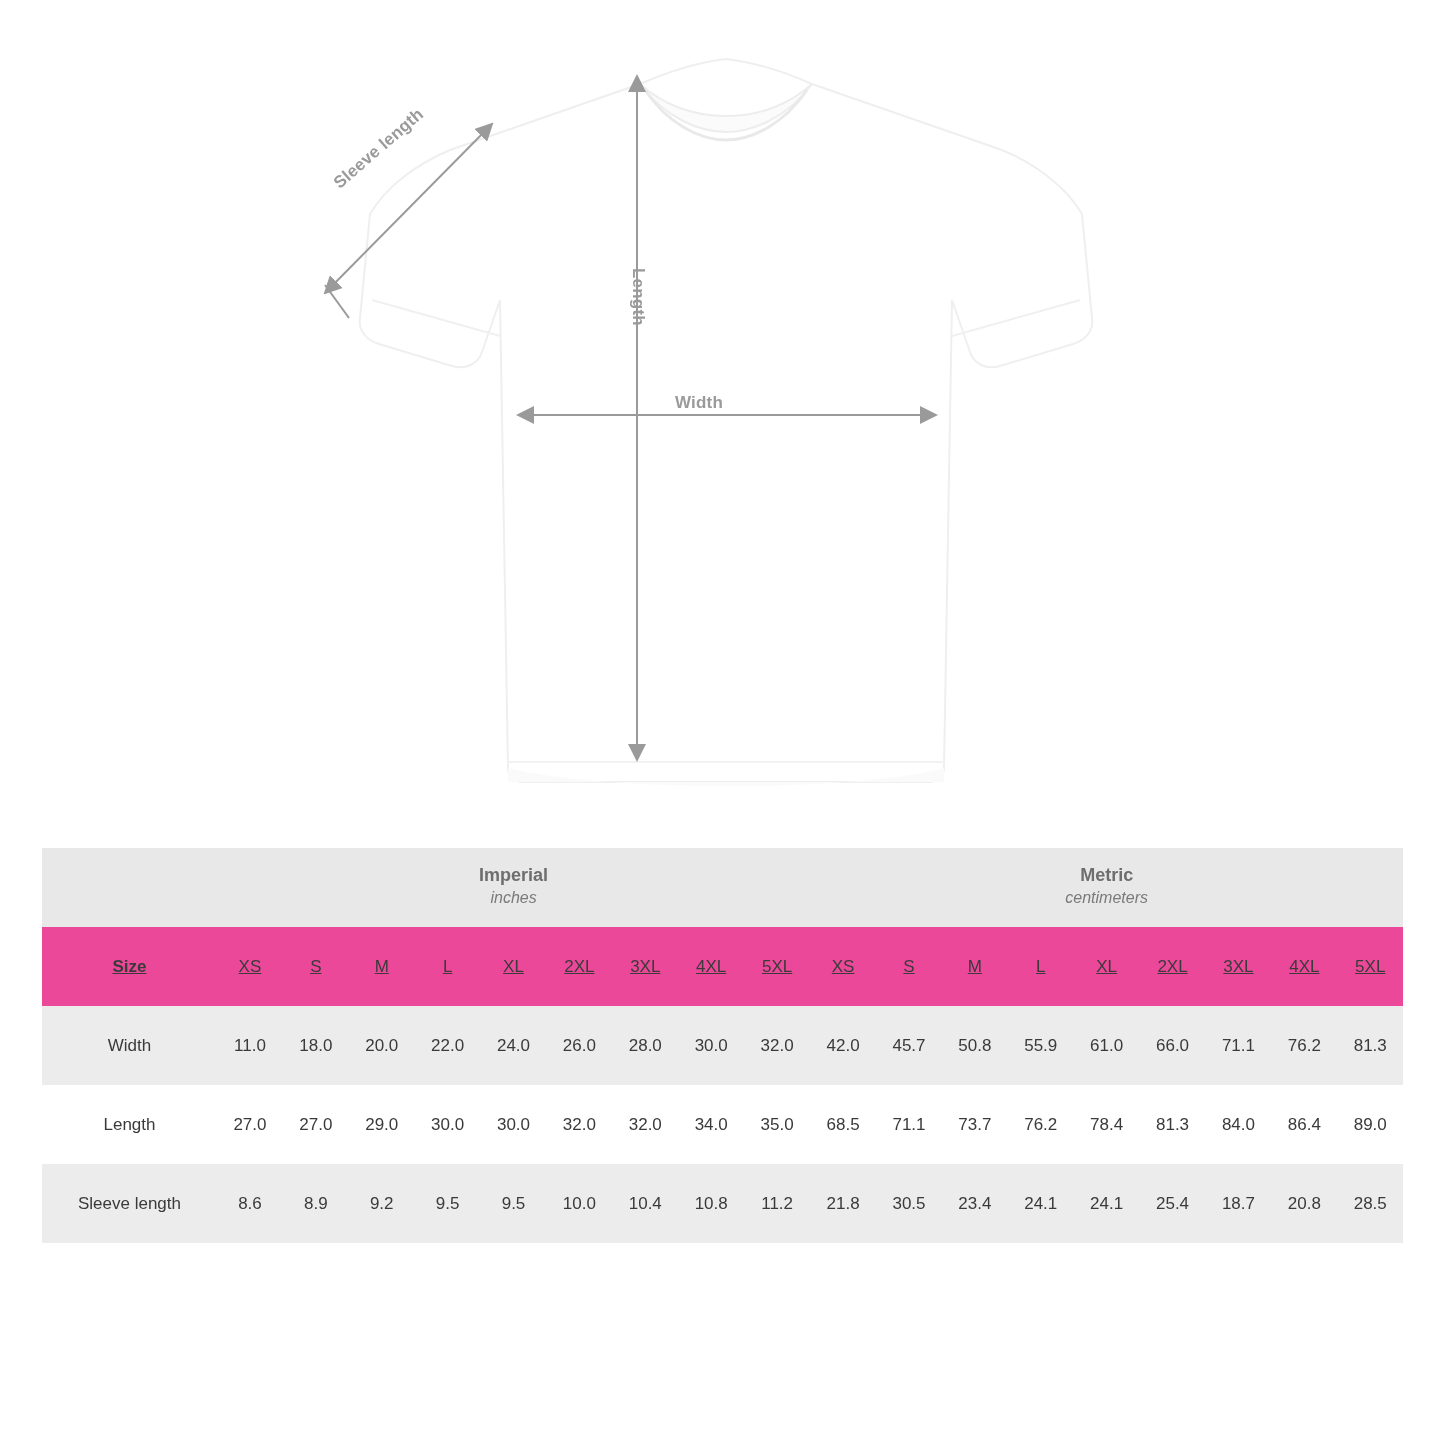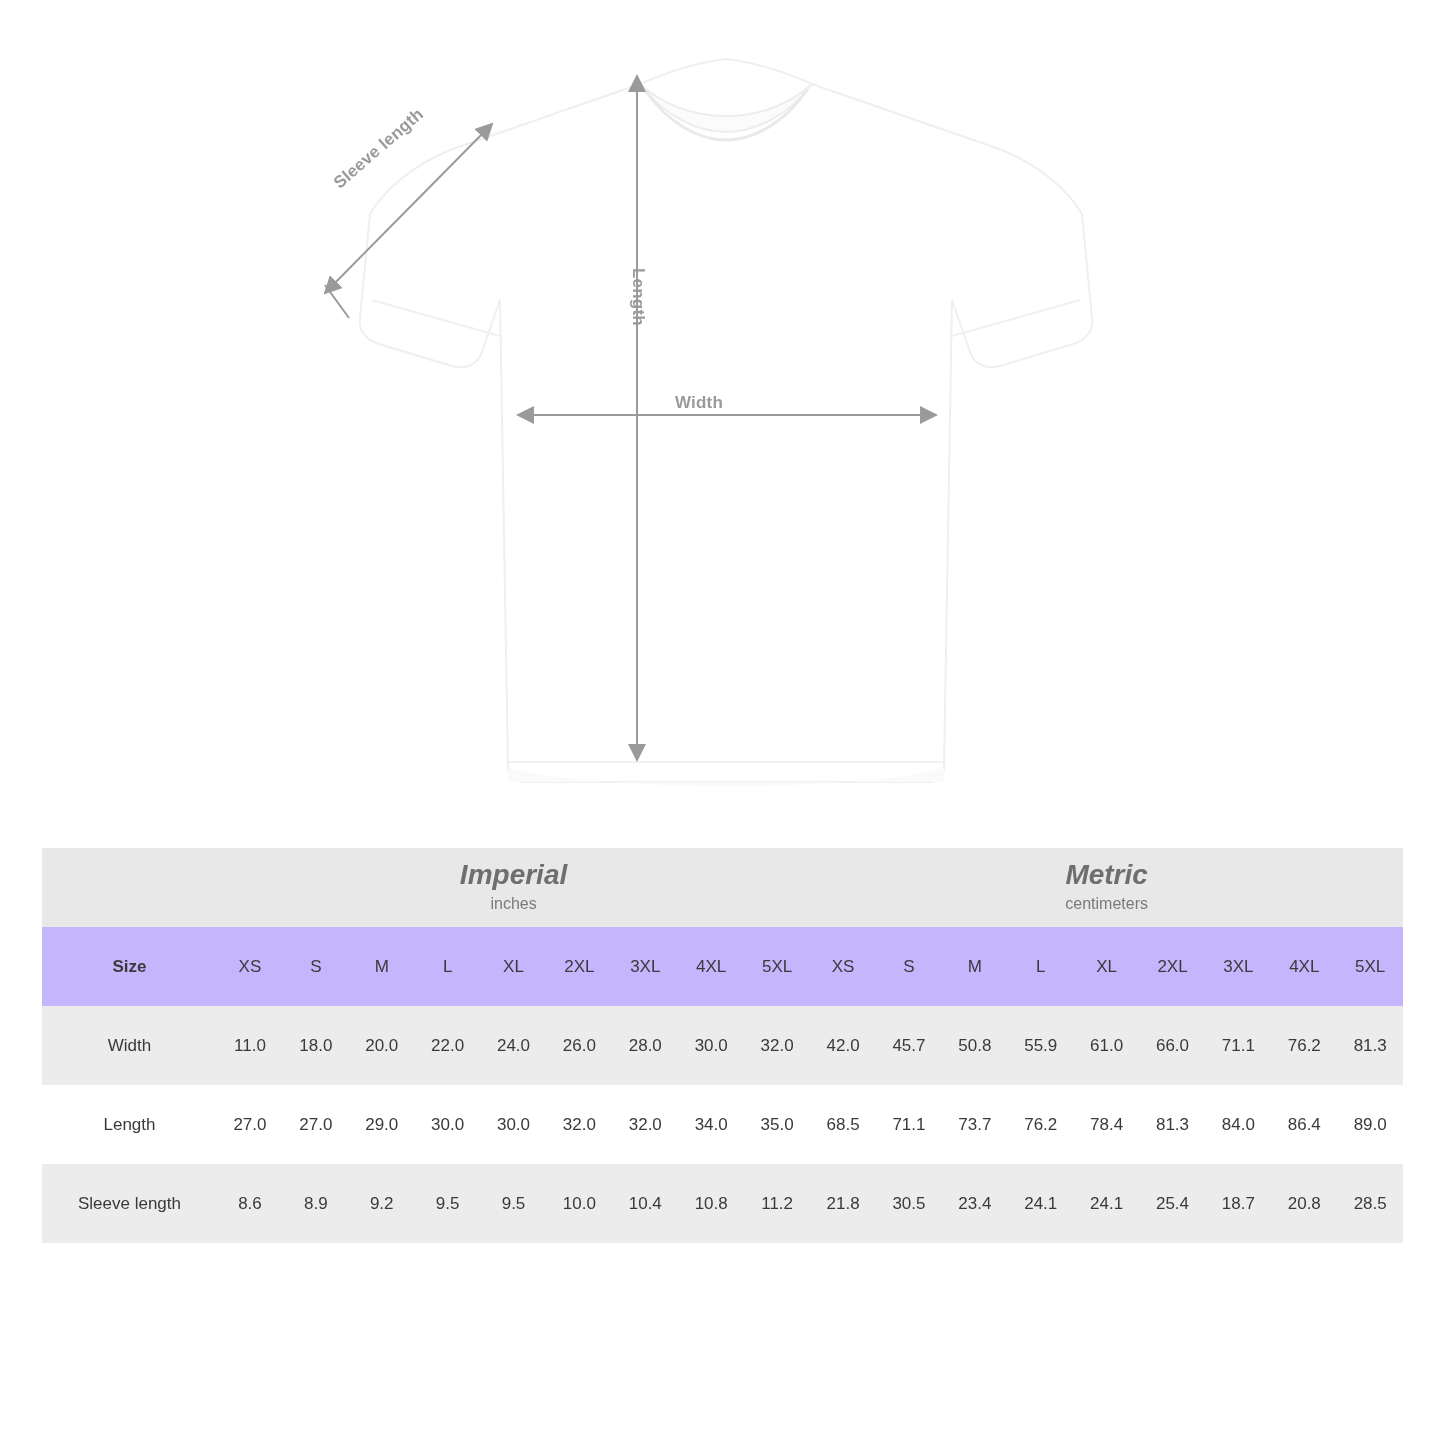--- a/index.html
+++ b/index.html
@@ -92,39 +92,40 @@
     font-weight: normal;
     padding: 0;
     height: 79px;
     border: none;
   }
   .unit-row td {
     background: #e8e8e8;
     height: 112px;
   }
   .unit-name {
-    font-size: 28px;
-    font-weight: bold;
-    font-style: italic;
+    font-size: 18px;
+    font-weight: bold;
     color: #6e6e6e;
     display: block;
     line-height: 1.15;
     text-align: center;
   }
   .unit-sub {
     font-size: 16px;
+    font-style: italic;
     color: #7a7a7a;
     display: block;
     line-height: 1.5;
   }
   .head-row td {
-    background: #c4b5fd;
+    background: #ec4899;
     font-weight: bold;
     font-size: 18px;
     color: #2f2f2f;
+    text-decoration: underline;
   }
   .head-row td.rowlabel {
     font-weight: bold;
   }
   .row-alt td {
     background: #ececec;
   }
   .row-plain td {
     background: #ffffff;
   }

